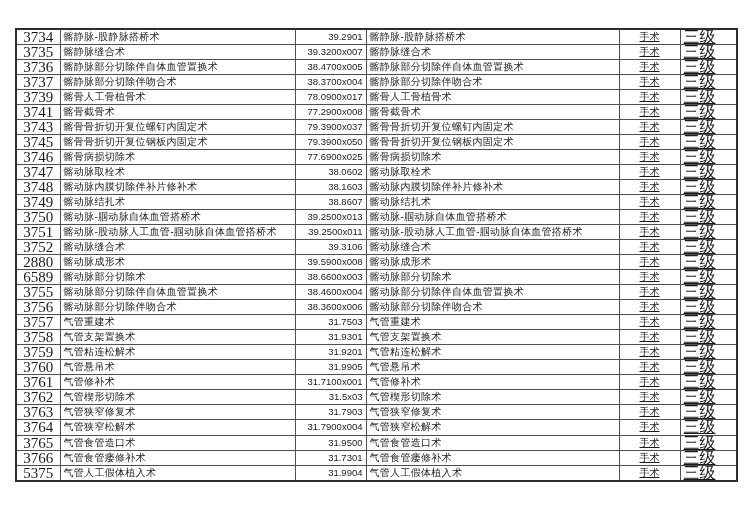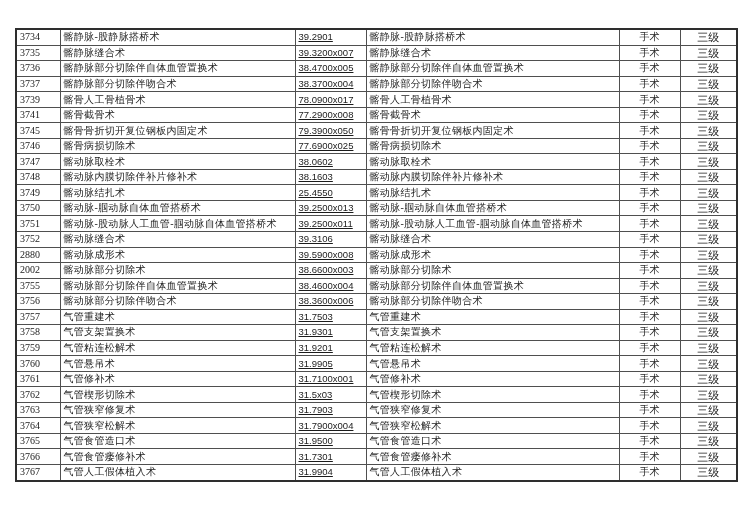--- a/index.html
+++ b/index.html
@@ -28,47 +28,49 @@
     border: 1px solid #4f4f4f;
     padding: 0 3px;
     overflow: hidden;
     white-space: nowrap;
     color: #1b1b1b;
     height: 11px;
     line-height: 12px;
     vertical-align: middle;
   }
   td.col-seq {
+    text-align: center;
     font-family: "Liberation Serif", serif;
-    font-size: 10px;
+    font-size: 15px;
     color: #222222;
   }
   td.col-name, td.col-name2 {
     text-align: left;
     font-family: "Liberation Serif", serif;
     font-size: 10px;
     padding-left: 5px;
     letter-spacing: 0.3px;
   }
   td.col-code {
-    text-align: left;
+    text-align: right;
     font-family: "Liberation Sans", sans-serif;
     font-size: 9.5px;
     padding-left: 4px;
-    text-decoration: underline;
   }
   td.col-category {
     text-align: center;
     font-family: "Liberation Serif", serif;
     font-size: 10px;
+    text-decoration: underline;
   }
   td.col-level {
-    text-align: center;
+    text-align: left;
     font-family: "Liberation Serif", serif;
-    font-size: 11px;
+    font-size: 16px;
+    text-decoration: underline;
   }
 </style>
 </head>
 <body>
 
 <div class="page">
   <table class="proc-table">
     <colgroup>
       <col style="width:44px">
       <col style="width:235px">
@@ -120,20 +122,28 @@
         </tr>
         <tr>
           <td class="col-seq">3741</td>
           <td class="col-name">髂骨截骨术</td>
           <td class="col-code">77.2900x008</td>
           <td class="col-name2">髂骨截骨术</td>
           <td class="col-category">手术</td>
           <td class="col-level">三级</td>
         </tr>
         <tr>
+          <td class="col-seq">3743</td>
+          <td class="col-name">髂骨骨折切开复位螺钉内固定术</td>
+          <td class="col-code">79.3900x037</td>
+          <td class="col-name2">髂骨骨折切开复位螺钉内固定术</td>
+          <td class="col-category">手术</td>
+          <td class="col-level">三级</td>
+        </tr>
+        <tr>
           <td class="col-seq">3745</td>
           <td class="col-name">髂骨骨折切开复位钢板内固定术</td>
           <td class="col-code">79.3900x050</td>
           <td class="col-name2">髂骨骨折切开复位钢板内固定术</td>
           <td class="col-category">手术</td>
           <td class="col-level">三级</td>
         </tr>
         <tr>
           <td class="col-seq">3746</td>
           <td class="col-name">髂骨病损切除术</td>
@@ -154,21 +164,21 @@
           <td class="col-seq">3748</td>
           <td class="col-name">髂动脉内膜切除伴补片修补术</td>
           <td class="col-code">38.1603</td>
           <td class="col-name2">髂动脉内膜切除伴补片修补术</td>
           <td class="col-category">手术</td>
           <td class="col-level">三级</td>
         </tr>
         <tr>
           <td class="col-seq">3749</td>
           <td class="col-name">髂动脉结扎术</td>
-          <td class="col-code">25.4550</td>
+          <td class="col-code">38.8607</td>
           <td class="col-name2">髂动脉结扎术</td>
           <td class="col-category">手术</td>
           <td class="col-level">三级</td>
         </tr>
         <tr>
           <td class="col-seq">3750</td>
           <td class="col-name">髂动脉-腘动脉自体血管搭桥术</td>
           <td class="col-code">39.2500x013</td>
           <td class="col-name2">髂动脉-腘动脉自体血管搭桥术</td>
           <td class="col-category">手术</td>
@@ -192,21 +202,21 @@
         </tr>
         <tr>
           <td class="col-seq">2880</td>
           <td class="col-name">髂动脉成形术</td>
           <td class="col-code">39.5900x008</td>
           <td class="col-name2">髂动脉成形术</td>
           <td class="col-category">手术</td>
           <td class="col-level">三级</td>
         </tr>
         <tr>
-          <td class="col-seq">2002</td>
+          <td class="col-seq">6589</td>
           <td class="col-name">髂动脉部分切除术</td>
           <td class="col-code">38.6600x003</td>
           <td class="col-name2">髂动脉部分切除术</td>
           <td class="col-category">手术</td>
           <td class="col-level">三级</td>
         </tr>
         <tr>
           <td class="col-seq">3755</td>
           <td class="col-name">髂动脉部分切除伴自体血管置换术</td>
           <td class="col-code">38.4600x004</td>
@@ -296,21 +306,21 @@
         </tr>
         <tr>
           <td class="col-seq">3766</td>
           <td class="col-name">气管食管瘘修补术</td>
           <td class="col-code">31.7301</td>
           <td class="col-name2">气管食管瘘修补术</td>
           <td class="col-category">手术</td>
           <td class="col-level">三级</td>
         </tr>
         <tr>
-          <td class="col-seq">3767</td>
+          <td class="col-seq">5375</td>
           <td class="col-name">气管人工假体植入术</td>
           <td class="col-code">31.9904</td>
           <td class="col-name2">气管人工假体植入术</td>
           <td class="col-category">手术</td>
           <td class="col-level">三级</td>
         </tr>
       </tbody>
   </table>
 </div>
 

